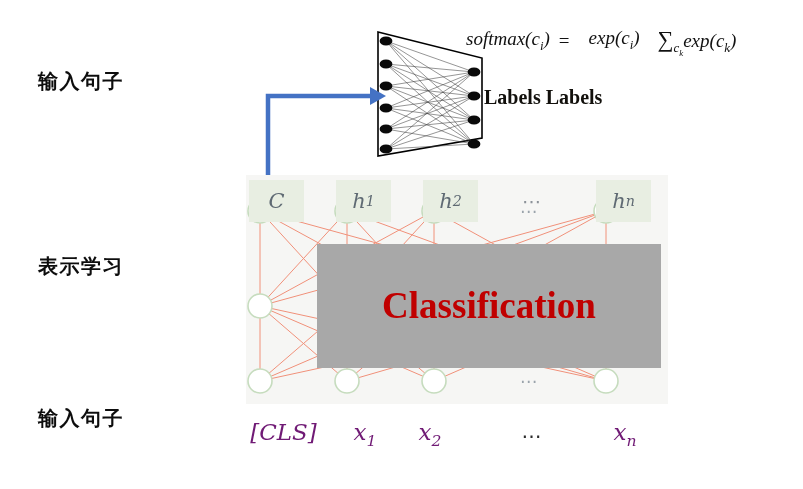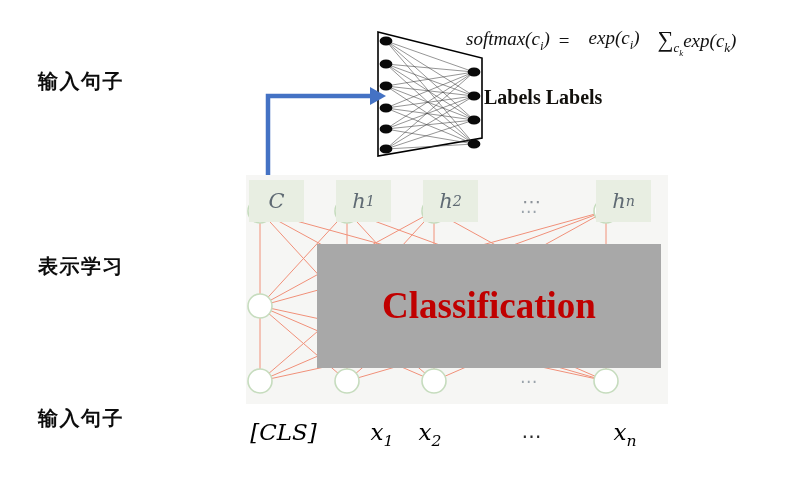--- a/index.html
+++ b/index.html
@@ -181,21 +181,21 @@
     white-space: nowrap;
   }
 
   
   .intoken {
     position: absolute;
     top: 419px;
     font-family: "DejaVu Serif", serif;
     font-style: italic;
     font-size: 23px;
-    color: #000000;
+    color: #701a75;
     white-space: nowrap;
     text-align: center;
   }
   .intoken.plain {
     font-style: normal;
     color: #2b2b2b;
     letter-spacing: 3px;
     font-size: 20px;
     top: 424px;
   }
@@ -349,18 +349,18 @@
 
   <div class="row-dots" style="left:520px; top:201px;">⋯</div>
   <div class="row-dots" style="left:520px; top:296px;">⋯</div>
   <div class="row-dots" style="left:520px; top:371px;">⋯</div>
 
   <div id="overlay-box">
     <div class="cap">Classification</div>
   </div>
 
   <div class="intoken" style="left:246px; width:75px;"><span>[CLS]</span></div>
-  <div class="intoken" style="left:362px; width:40px;"><span>x</span><sub>1</sub></div>
+  <div class="intoken" style="left:345px; width:40px;"><span>x</span><sub>1</sub></div>
   <div class="intoken" style="left:410px; width:40px;"><span>x</span><sub>2</sub></div>
   <div class="intoken plain" style="left:508px; width:50px;">⋯</div>
   <div class="intoken" style="left:605px; width:40px;"><span>x</span><sub>n</sub></div>
 
 </div>
 
 </body></html>

